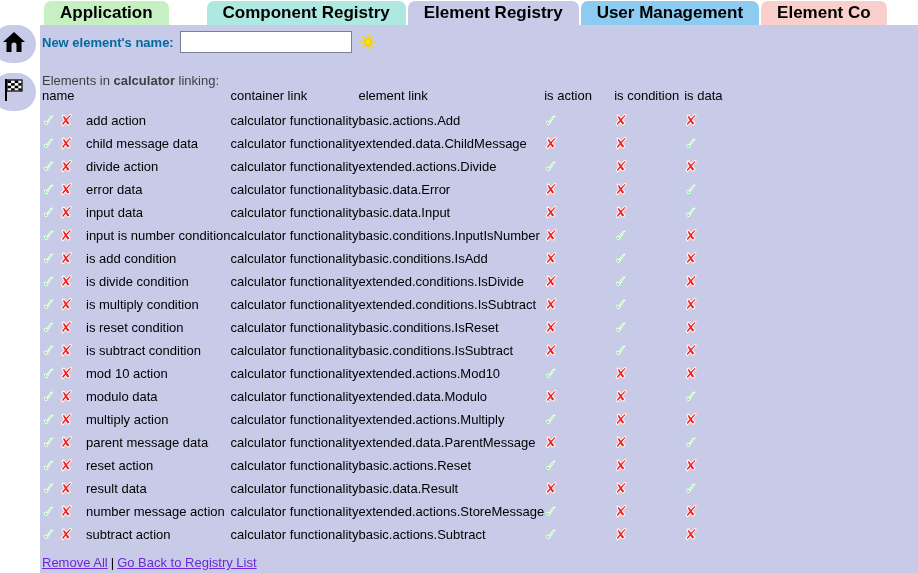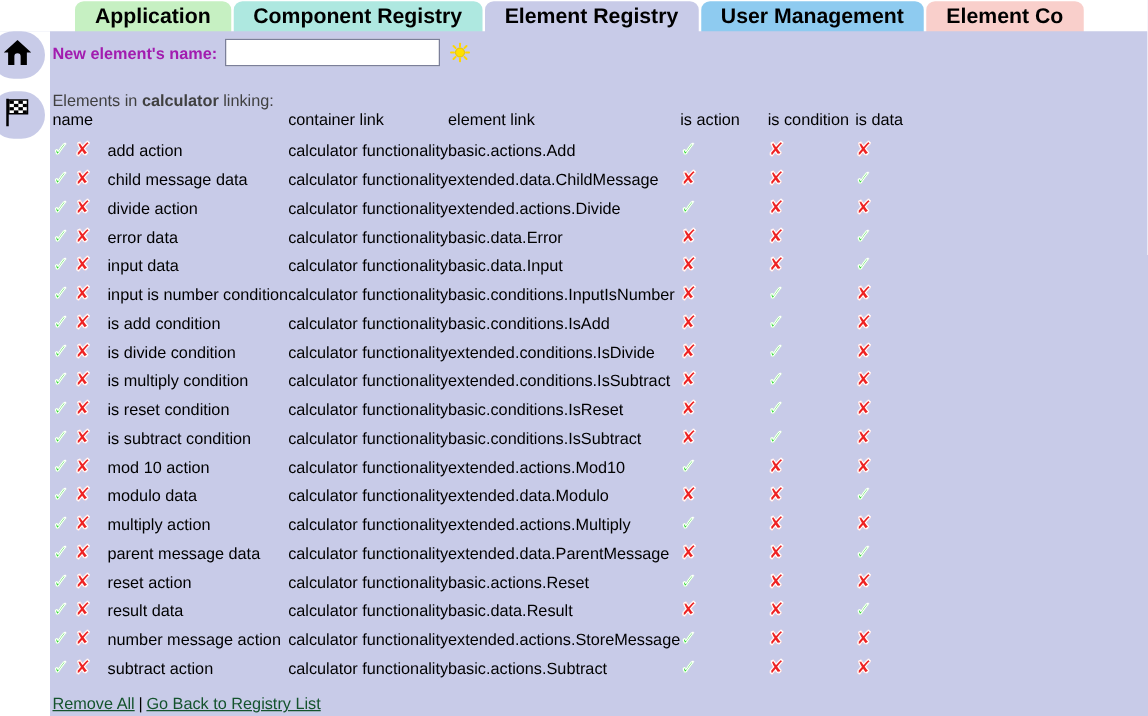--- a/index.html
+++ b/index.html
@@ -20,21 +20,21 @@
 
   
   .tabbar {
     position: absolute;
     left: 0; top: 0;
     width: 918px;
     height: 26px;
     background: #ffffff;
     display: flex;
     align-items: flex-end;
-    padding-left: 60px;
+    padding-left: 44px;
   }
   .tab {
     height: 25px;
     line-height: 24px;
     padding: 0 16px;
     margin-right: 2px;
     font-size: 17px;
     font-weight: bold;
     color: #000000;
     border-top-left-radius: 7px;
@@ -87,21 +87,21 @@
   .newname-row {
     position: absolute;
     left: 2px; top: 5px;
     display: flex;
     align-items: center;
     height: 24px;
   }
   .newname-label {
     font-size: 13px;
     font-weight: bold;
-    color: #a21caf;
+    color: #0369a1;
     margin-right: 6px;
   }
   .newname-input {
     width: 172px;
     height: 22px;
     border: 1px solid #7b7f99;
     background: #ffffff;
     font-size: 13px;
     padding: 0 3px;
     font-family: "Liberation Sans", sans-serif;
@@ -174,34 +174,34 @@
   }
   .mark-pair .chk { margin-right: 4px; }
 
   
   .footer {
     position: absolute;
     left: 2px; top: 530px;
     font-size: 13px;
   }
   .footer a {
-    color: #14532d;
+    color: #6d28d9;
     text-decoration: underline;
     cursor: pointer;
   }
   .footer .sep { color: #000; margin: 0 3px; }
 </style>
 </head>
 <body>
 
 <div id="app">
 
   <div class="tabbar">
       <div class="tab" style="background: rgb(198, 240, 194);">Application</div>
-      <div class="tab" style="background: rgb(174, 232, 224);">Component Registry</div>
+      <div class="tab" style="background: rgb(174, 232, 224); margin-left: 36px;">Component Registry</div>
       <div class="tab" style="background: rgb(200, 203, 232);">Element Registry</div>
       <div class="tab" style="background: rgb(142, 203, 240);">User Management</div>
       <div class="tab" style="background: rgb(249, 207, 203);">Element Co</div>
     </div>
 
   <div class="panel">
 
     <div class="rail">
       <div class="rail-btn home">
         <span>

